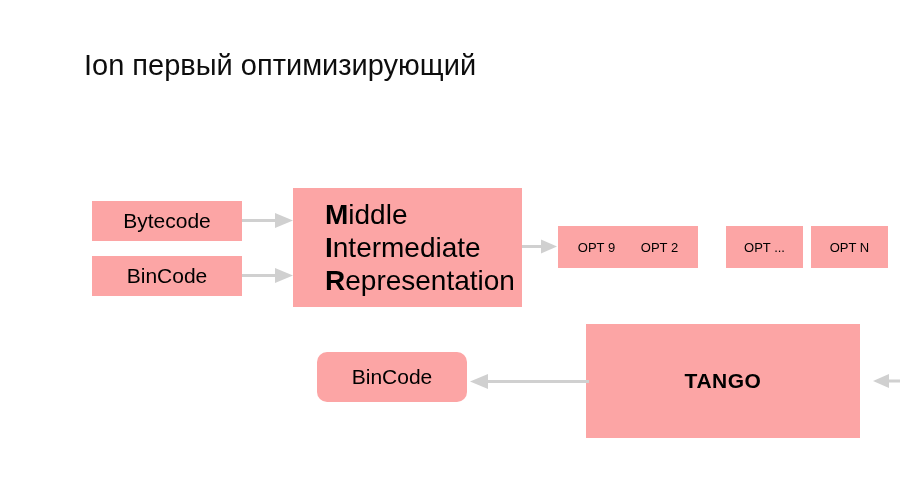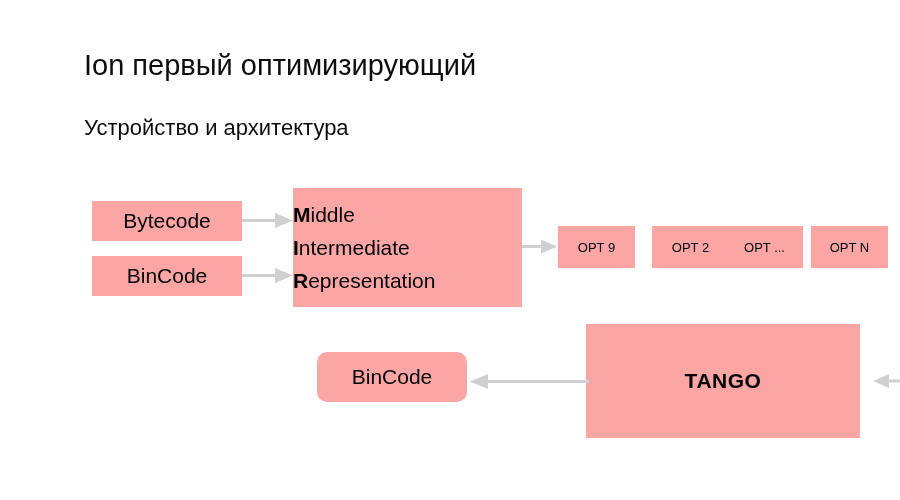--- a/index.html
+++ b/index.html
@@ -66,38 +66,38 @@
     left: 48px; top: 256px;
     width: 150px; height: 40px;
     font-size: 21px;
   }
 
   .node-mir {
     left: 249px; top: 188px;
     width: 229px; height: 119px;
     justify-content: flex-start;
     align-items: center;
-    padding-left: 0;
-    font-size: 21px;
+    padding-left: 32px;
+    font-size: 28px;
   }
   .mir-lines {
     display: flex;
     flex-direction: column;
     gap: 6px;
     line-height: 27px;
   }
   .mir-lines b { font-weight: 700; }
 
   .node-opt {
     top: 226px;
     width: 77px; height: 42px;
     font-size: 13px;
   }
   .opt-1 { left: 514px; }
-  .opt-2 { left: 608px; }
+  .opt-2 { left: 577px; }
   .opt-3 { left: 682px; }
   .opt-4 { left: 767px; }
 
   .node-tango {
     left: 542px; top: 324px;
     width: 274px; height: 114px;
     font-size: 21px;
     font-weight: 700;
     letter-spacing: 0.5px;
   }
@@ -116,21 +116,20 @@
   }
   .conn svg { display: block; overflow: visible; }
 </style>
 </head>
 <body>
 
 <div id="slide">
 
   <div class="title">Ion первый оптимизирующий</div>
 
-  <div class="subtitle">Устройство и архитектура</div>
 
   <div class="node node-bytecode">
     <span>Bytecode</span>
   </div>
 
   <div class="node node-typeinfo">
     <span>BinCode</span>
   </div>
 
   <div class="node node-mir">

